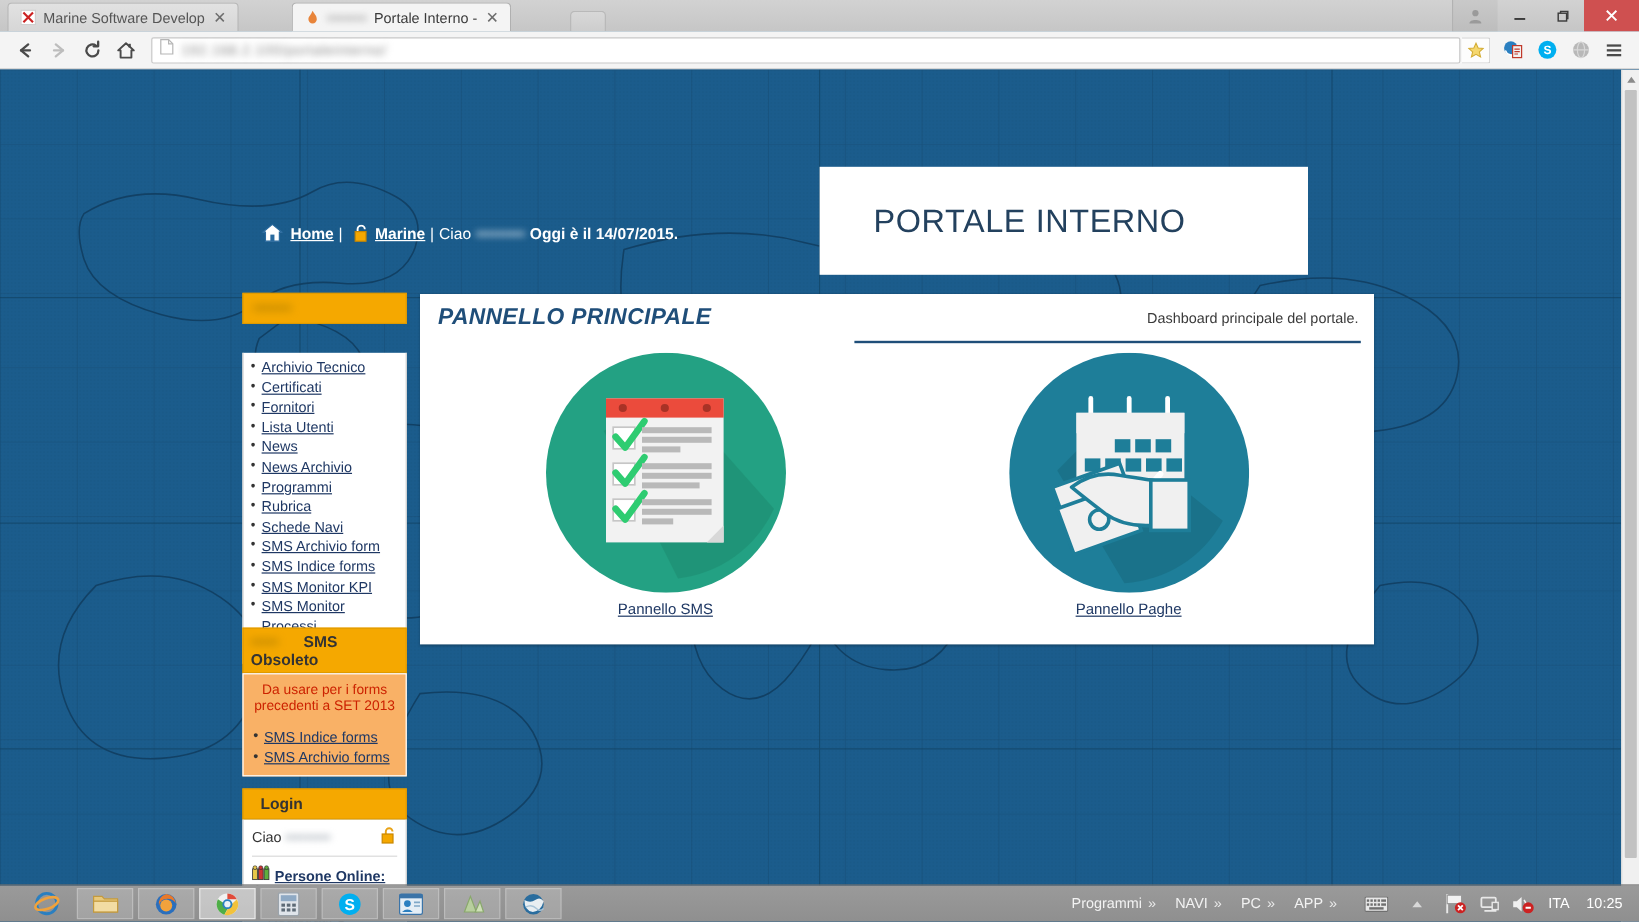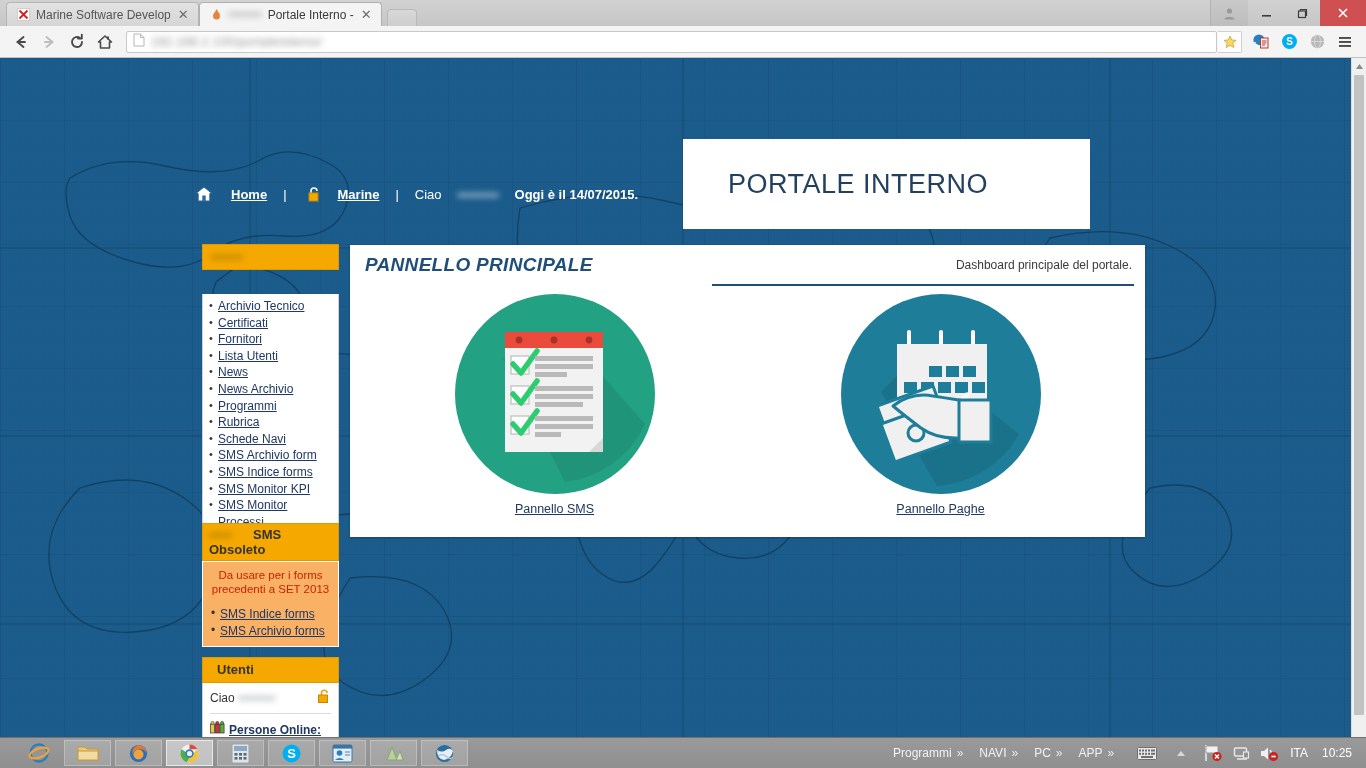--- a/index.html
+++ b/index.html
@@ -14,20 +14,21 @@
   .browser { position: absolute; inset: 0; display: flex; flex-direction: column; }
 
   
   .tabstrip {
     height: 26px;
     background: linear-gradient(#d2d2d2, #c6c6c6);
     position: relative;
     display: flex;
     align-items: flex-end;
     padding-left: 6px;
+    gap: 44px;
   }
   .tab {
     height: 24px;
     display: flex; align-items: center;
     padding: 0 8px 0 10px;
     gap: 6px;
     font-size: 12px;
     color: #3b3b3b;
     position: relative;
     border-top-left-radius: 4px; border-top-right-radius: 4px;
@@ -125,22 +126,22 @@
     background: #f0f0f0; border-left: 1px solid #dcdcdc;
   }
   .vscroll .arrow { height: 16px; display: flex; align-items: center; justify-content: center; color: #888; font-size: 8px; }
   .vscroll .thumb {
     position: absolute; top: 17px; left: 2px; right: 2px; height: 640px;
     background: #c2c2c2; border-radius: 1px;
   }
 
   
   .topnav {
-    position: absolute; left: 195px; top: 128px;
-    display: flex; align-items: center; gap: 16px;
+    position: absolute; left: 218px; top: 128px;
+    display: flex; align-items: center; gap: 4px;
     color: #ffffff; font-size: 13px;
   }
   .topnav a { color: #ffffff; text-decoration: underline; font-weight: bold; }
   .topnav .plain { font-weight: normal; }
   .home-icon { width: 18px; height: 16px; margin-right: 2px; }
   .lock-icon { width: 14px; height: 15px; margin-left: 4px; margin-right: 1px; }
   .topnav .userblur { filter: blur(3.2px); color:#dfe8f0; font-weight:bold; }
 
   
   .banner {
@@ -474,21 +475,21 @@
           <div class="obs-note">Da usare per i forms</div>
           <div class="obs-note">precedenti a SET 2013</div>
           <ul>
             <li><a href="#">SMS Indice forms</a></li>
             <li><a href="#">SMS Archivio forms</a></li>
           </ul>
         </div>
       </div>
 
       <div class="login">
-        <div class="box-head">Utenti</div>
+        <div class="box-head">Login</div>
         <div class="login-body">
           <div class="ciao-row">
             <span>Ciao</span>
             <span class="userblur">•••••••••</span>
             <span>
               <svg width="14" height="15" viewBox="0 0 14 15">
                   <path d="M4.5 6 V4 a2.8 2.8 0 0 1 5.6 0" fill="none" stroke="#e8a317" stroke-width="1.6"></path>
                   <rect x="1.5" y="6" width="9" height="7.5" fill="#f5a800" stroke="#c98700"></rect>
                 </svg>
             </span>

